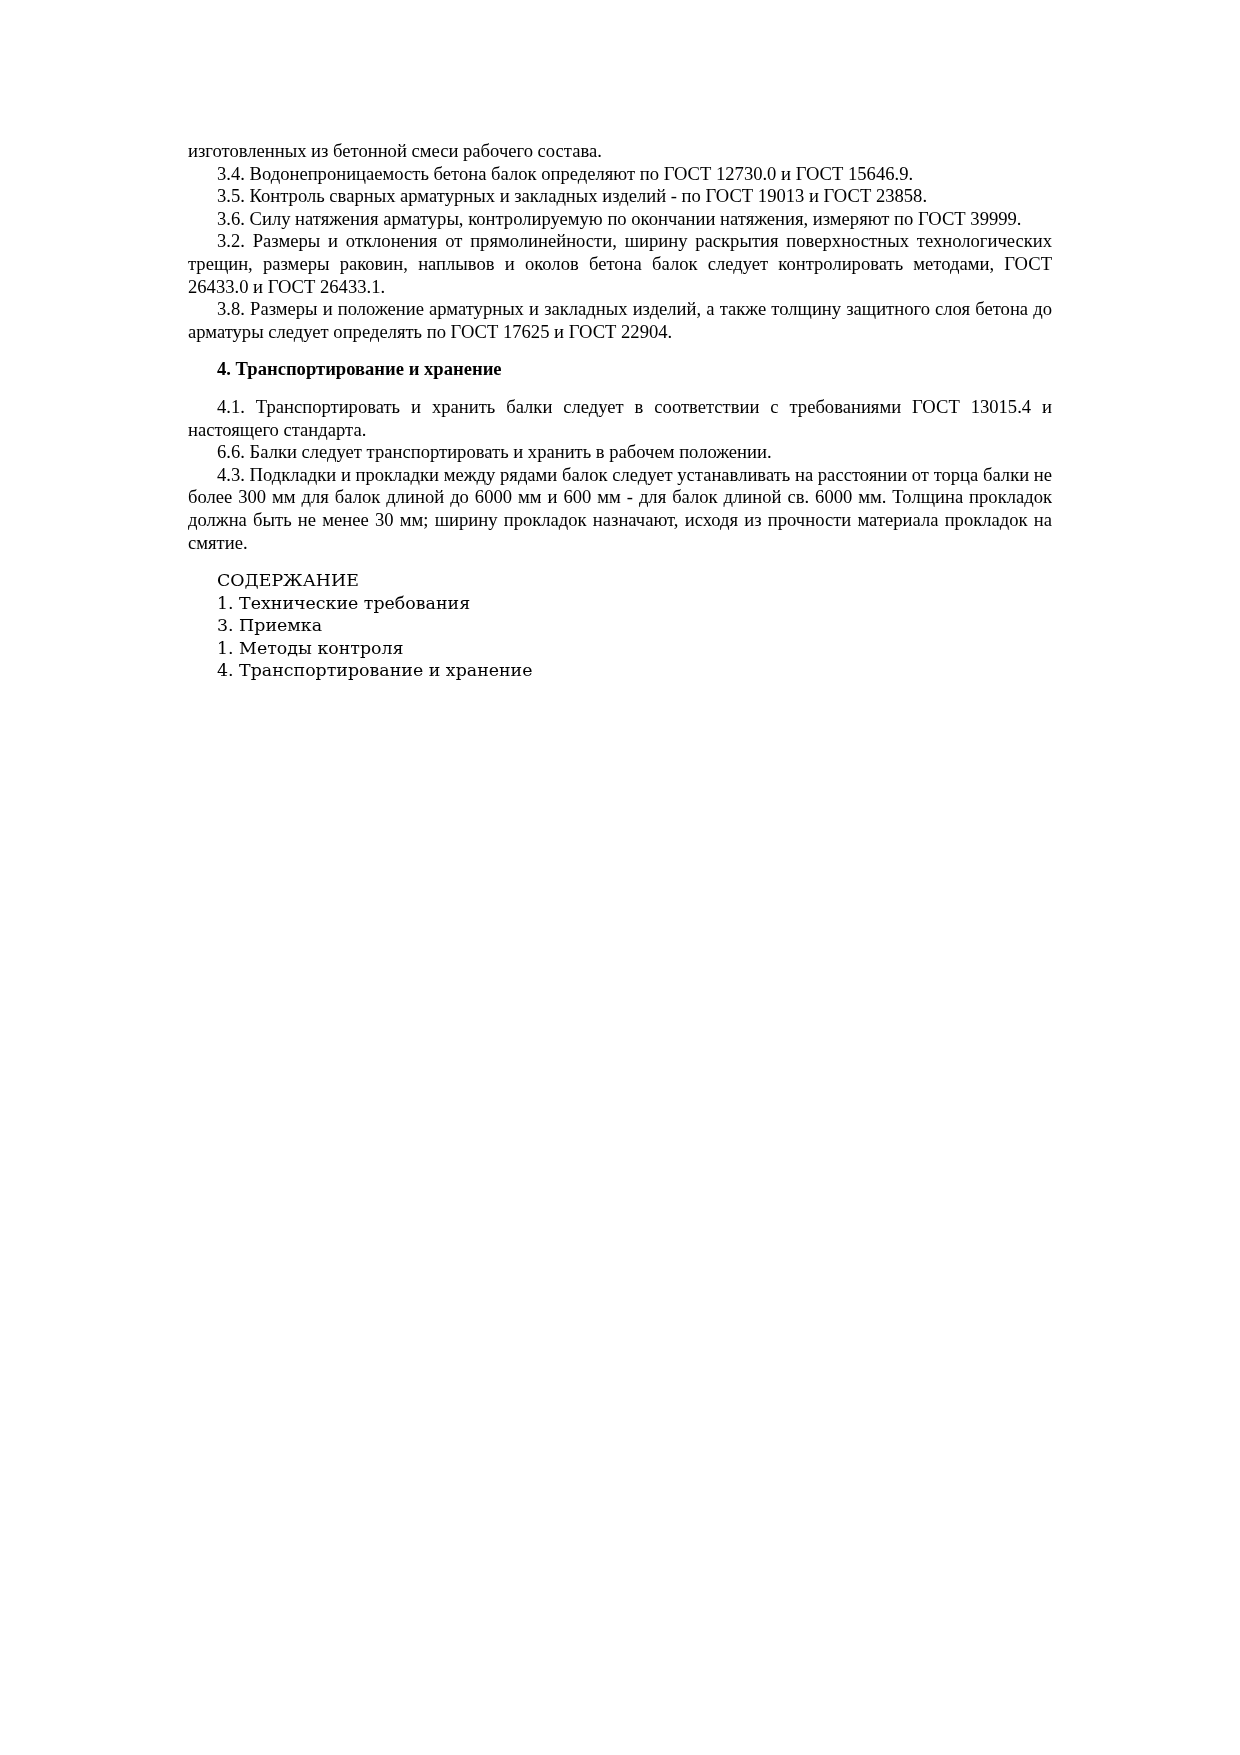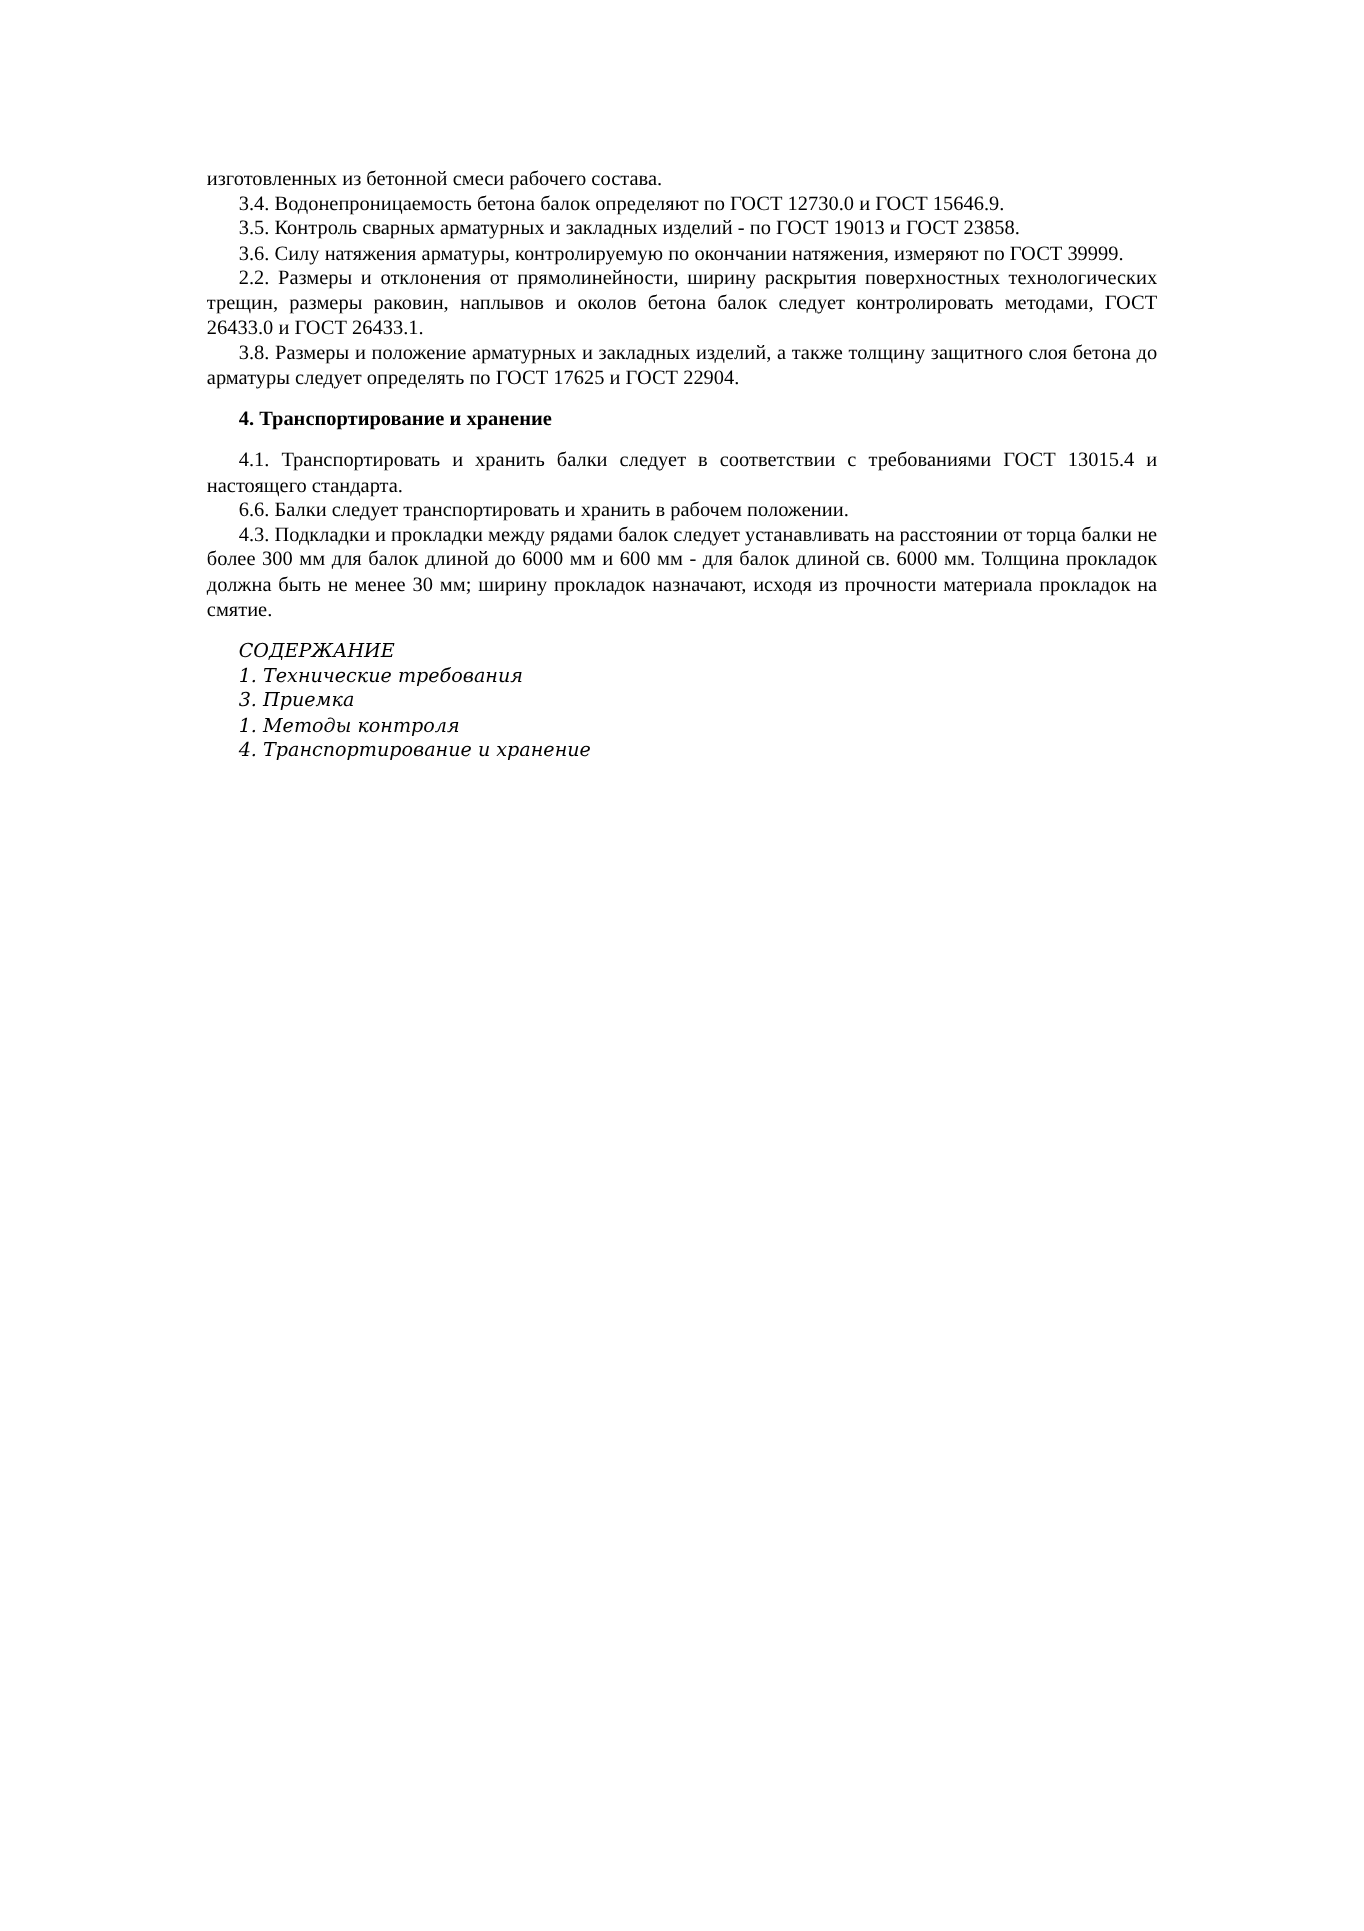--- a/index.html
+++ b/index.html
@@ -10,21 +10,21 @@
     body {
       width: 1240px;
       height: 1755px;
       position: relative;
       overflow: hidden;
       color: #000000;
     }
     .page {
       position: absolute;
       left: 188px;
-      top: 152px;
+      top: 140px;
       width: 864px;
       font-family: "Liberation Serif", serif;
       font-size: 18.6px;
       line-height: 22.6px;
     }
     .para {
       margin: 0;
       text-align: justify;
       text-indent: 29px;
     }
@@ -35,37 +35,36 @@
       margin: 0;
       font-weight: bold;
       text-indent: 29px;
       padding-top: 15px;
       padding-bottom: 15px;
     }
     .toc {
       margin-top: 15px;
       padding-left: 29px;
       font-family: "DejaVu Serif", serif;
-      font-style: italic;
       font-size: 17.4px;
       line-height: 22.6px;
     }
     .toc div {
       margin: 0;
     }
   </style>
 </head>
 <body>
 
 <div class="page">
   <p class="para noindent">изготовленных из бетонной смеси рабочего состава.</p>
   <p class="para">3.4. Водонепроницаемость бетона балок определяют по ГОСТ 12730.0 и ГОСТ 15646.9.</p>
   <p class="para">3.5. Контроль сварных арматурных и закладных изделий - по ГОСТ 19013 и ГОСТ 23858.</p>
   <p class="para">3.6. Силу натяжения арматуры, контролируемую по окончании натяжения, измеряют по ГОСТ 39999.</p>
-  <p class="para">2.2. Размеры и отклонения от прямолинейности, ширину раскрытия поверхностных технологических трещин, размеры раковин, наплывов и околов бетона балок следует контролировать методами, ГОСТ 26433.0 и ГОСТ 26433.1.</p>
+  <p class="para">3.2. Размеры и отклонения от прямолинейности, ширину раскрытия поверхностных технологических трещин, размеры раковин, наплывов и околов бетона балок следует контролировать методами, ГОСТ 26433.0 и ГОСТ 26433.1.</p>
   <p class="para">3.8. Размеры и положение арматурных и закладных изделий, а также толщину защитного слоя бетона до арматуры следует определять по ГОСТ 17625 и ГОСТ 22904.</p>
 
   <h2 class="heading" style="font-size:18.6px; line-height:22.6px;">4. Транспортирование и хранение</h2>
 
   <p class="para">4.1. Транспортировать и хранить балки следует в соответствии с требованиями ГОСТ 13015.4 и настоящего стандарта.</p>
   <p class="para">6.6. Балки следует транспортировать и хранить в рабочем положении.</p>
   <p class="para">4.3. Подкладки и прокладки между рядами балок следует устанавливать на расстоянии от торца балки не более 300 мм для балок длиной до 6000 мм и 600 мм - для балок длиной св. 6000 мм. Толщина прокладок должна быть не менее 30 мм; ширину прокладок назначают, исходя из прочности материала прокладок на смятие.</p>
 
   <div class="toc">
     <div>СОДЕРЖАНИЕ</div>

